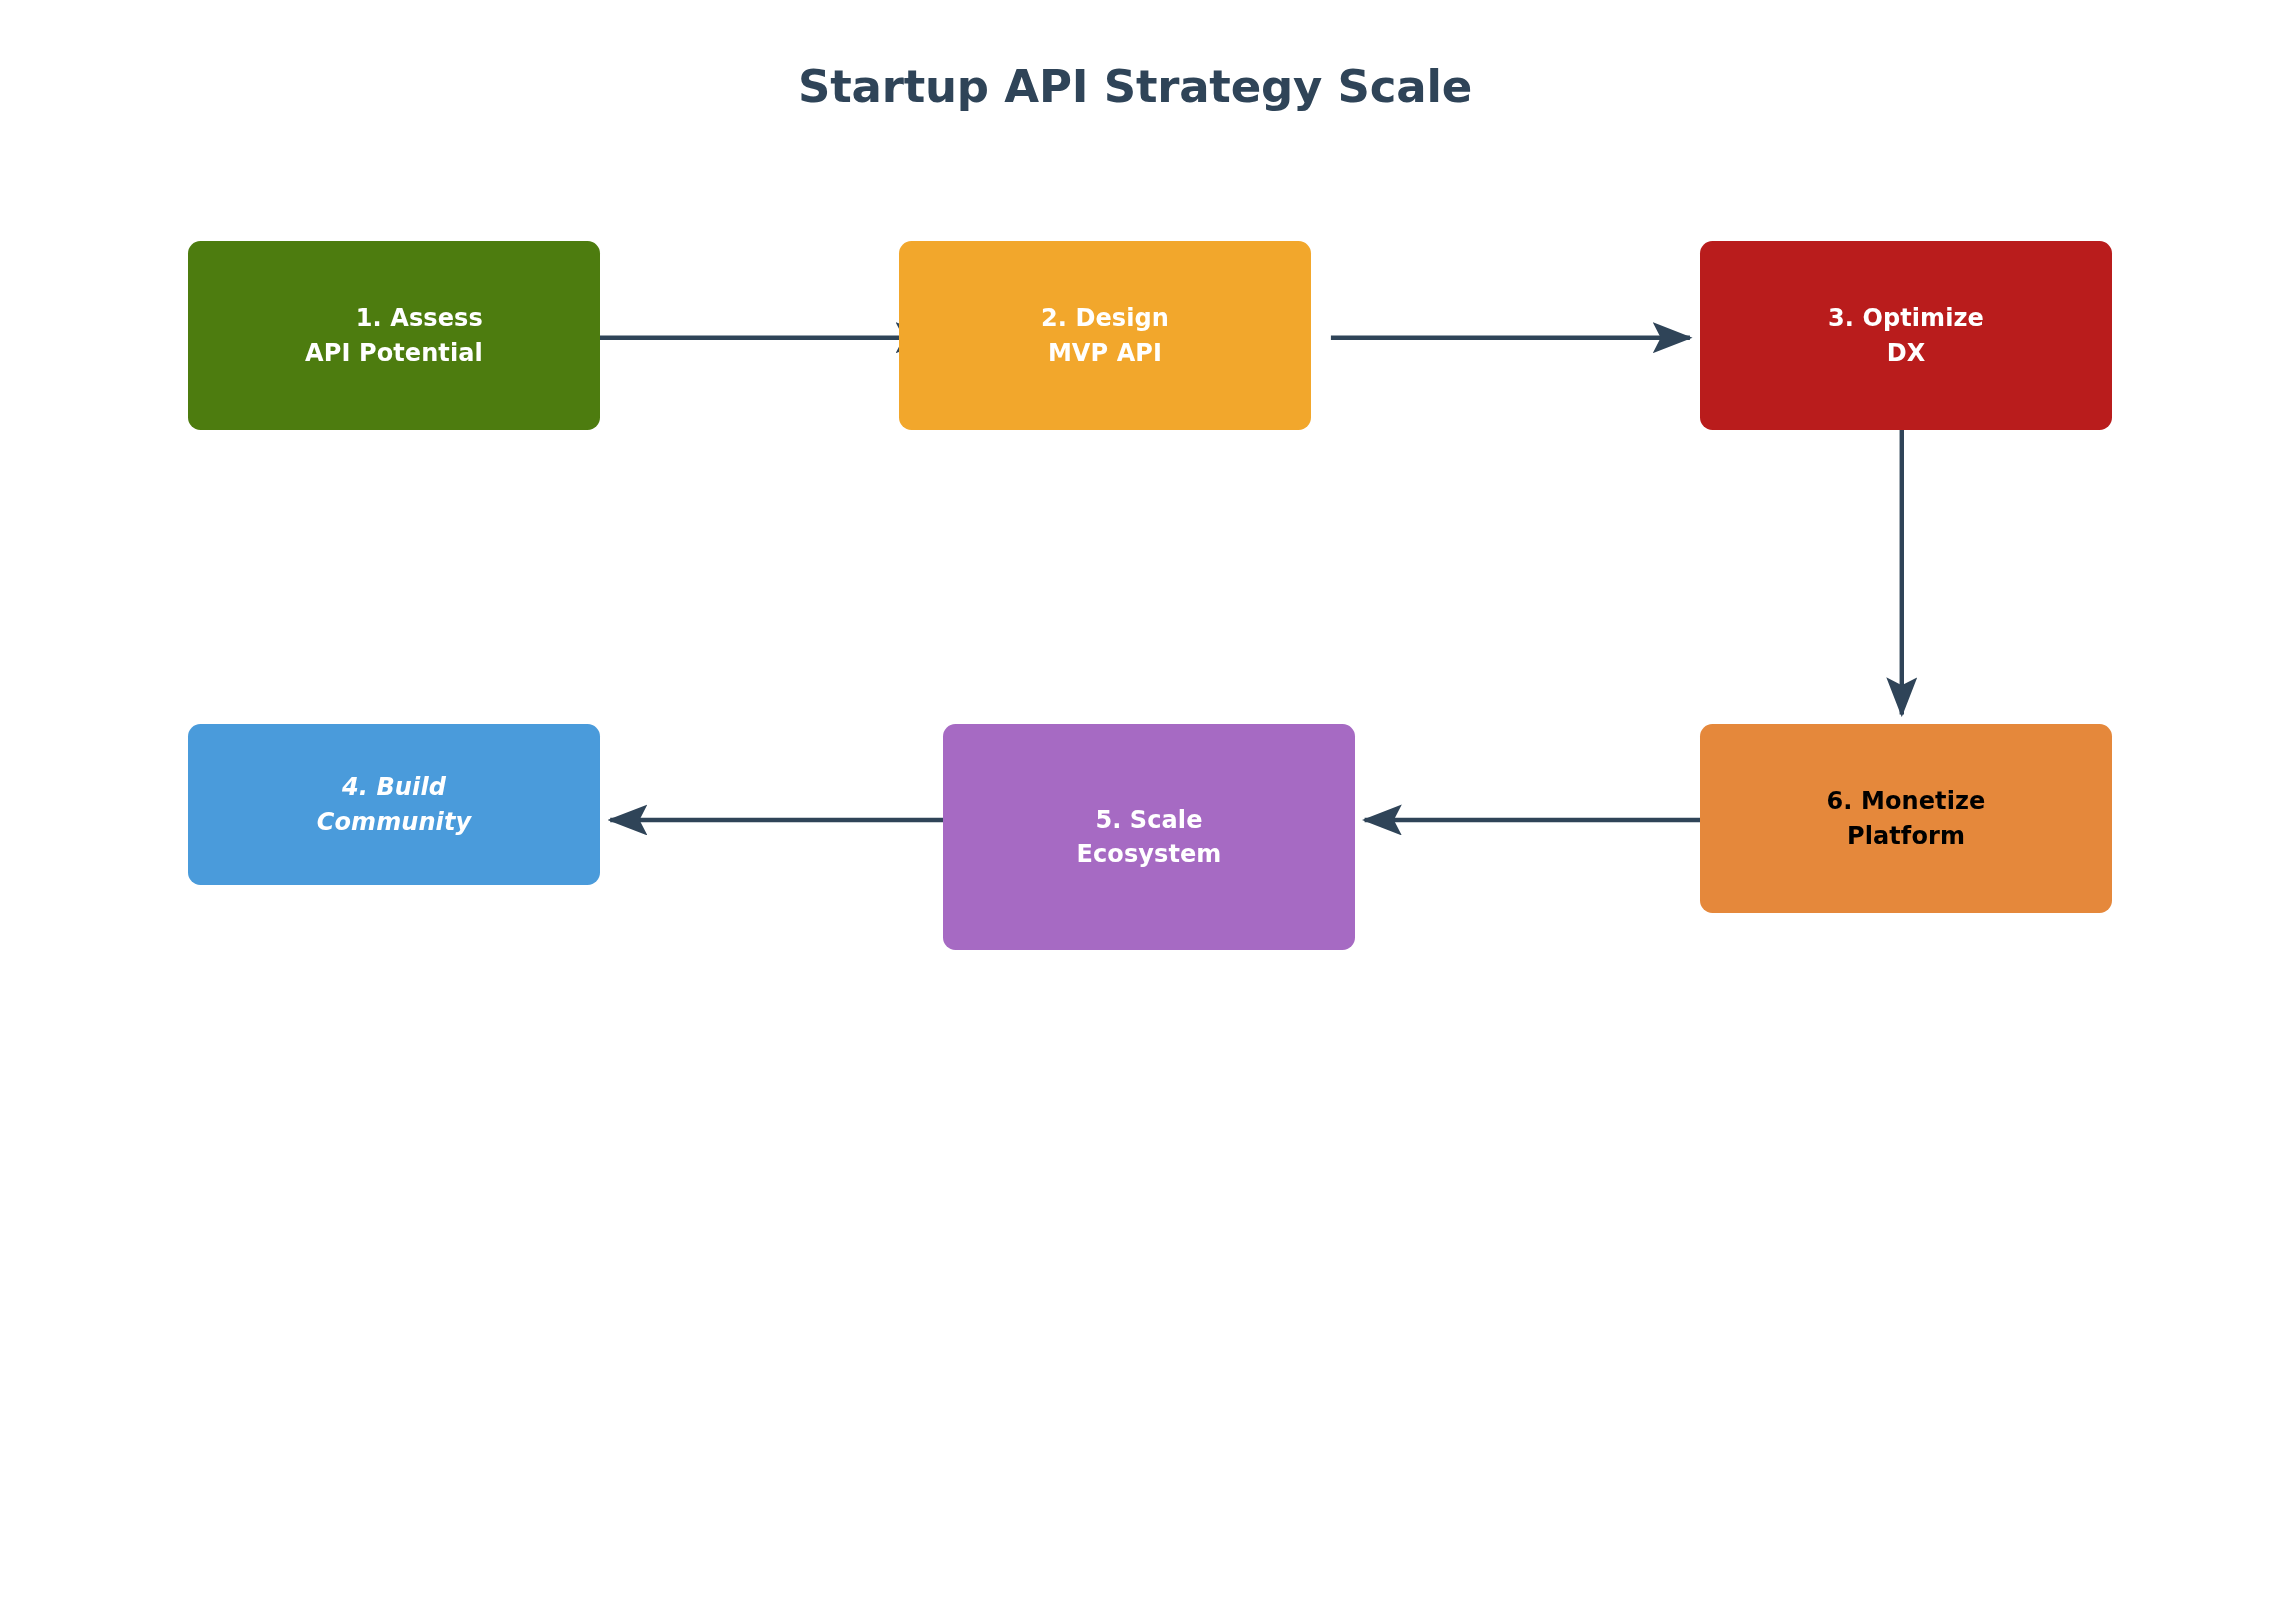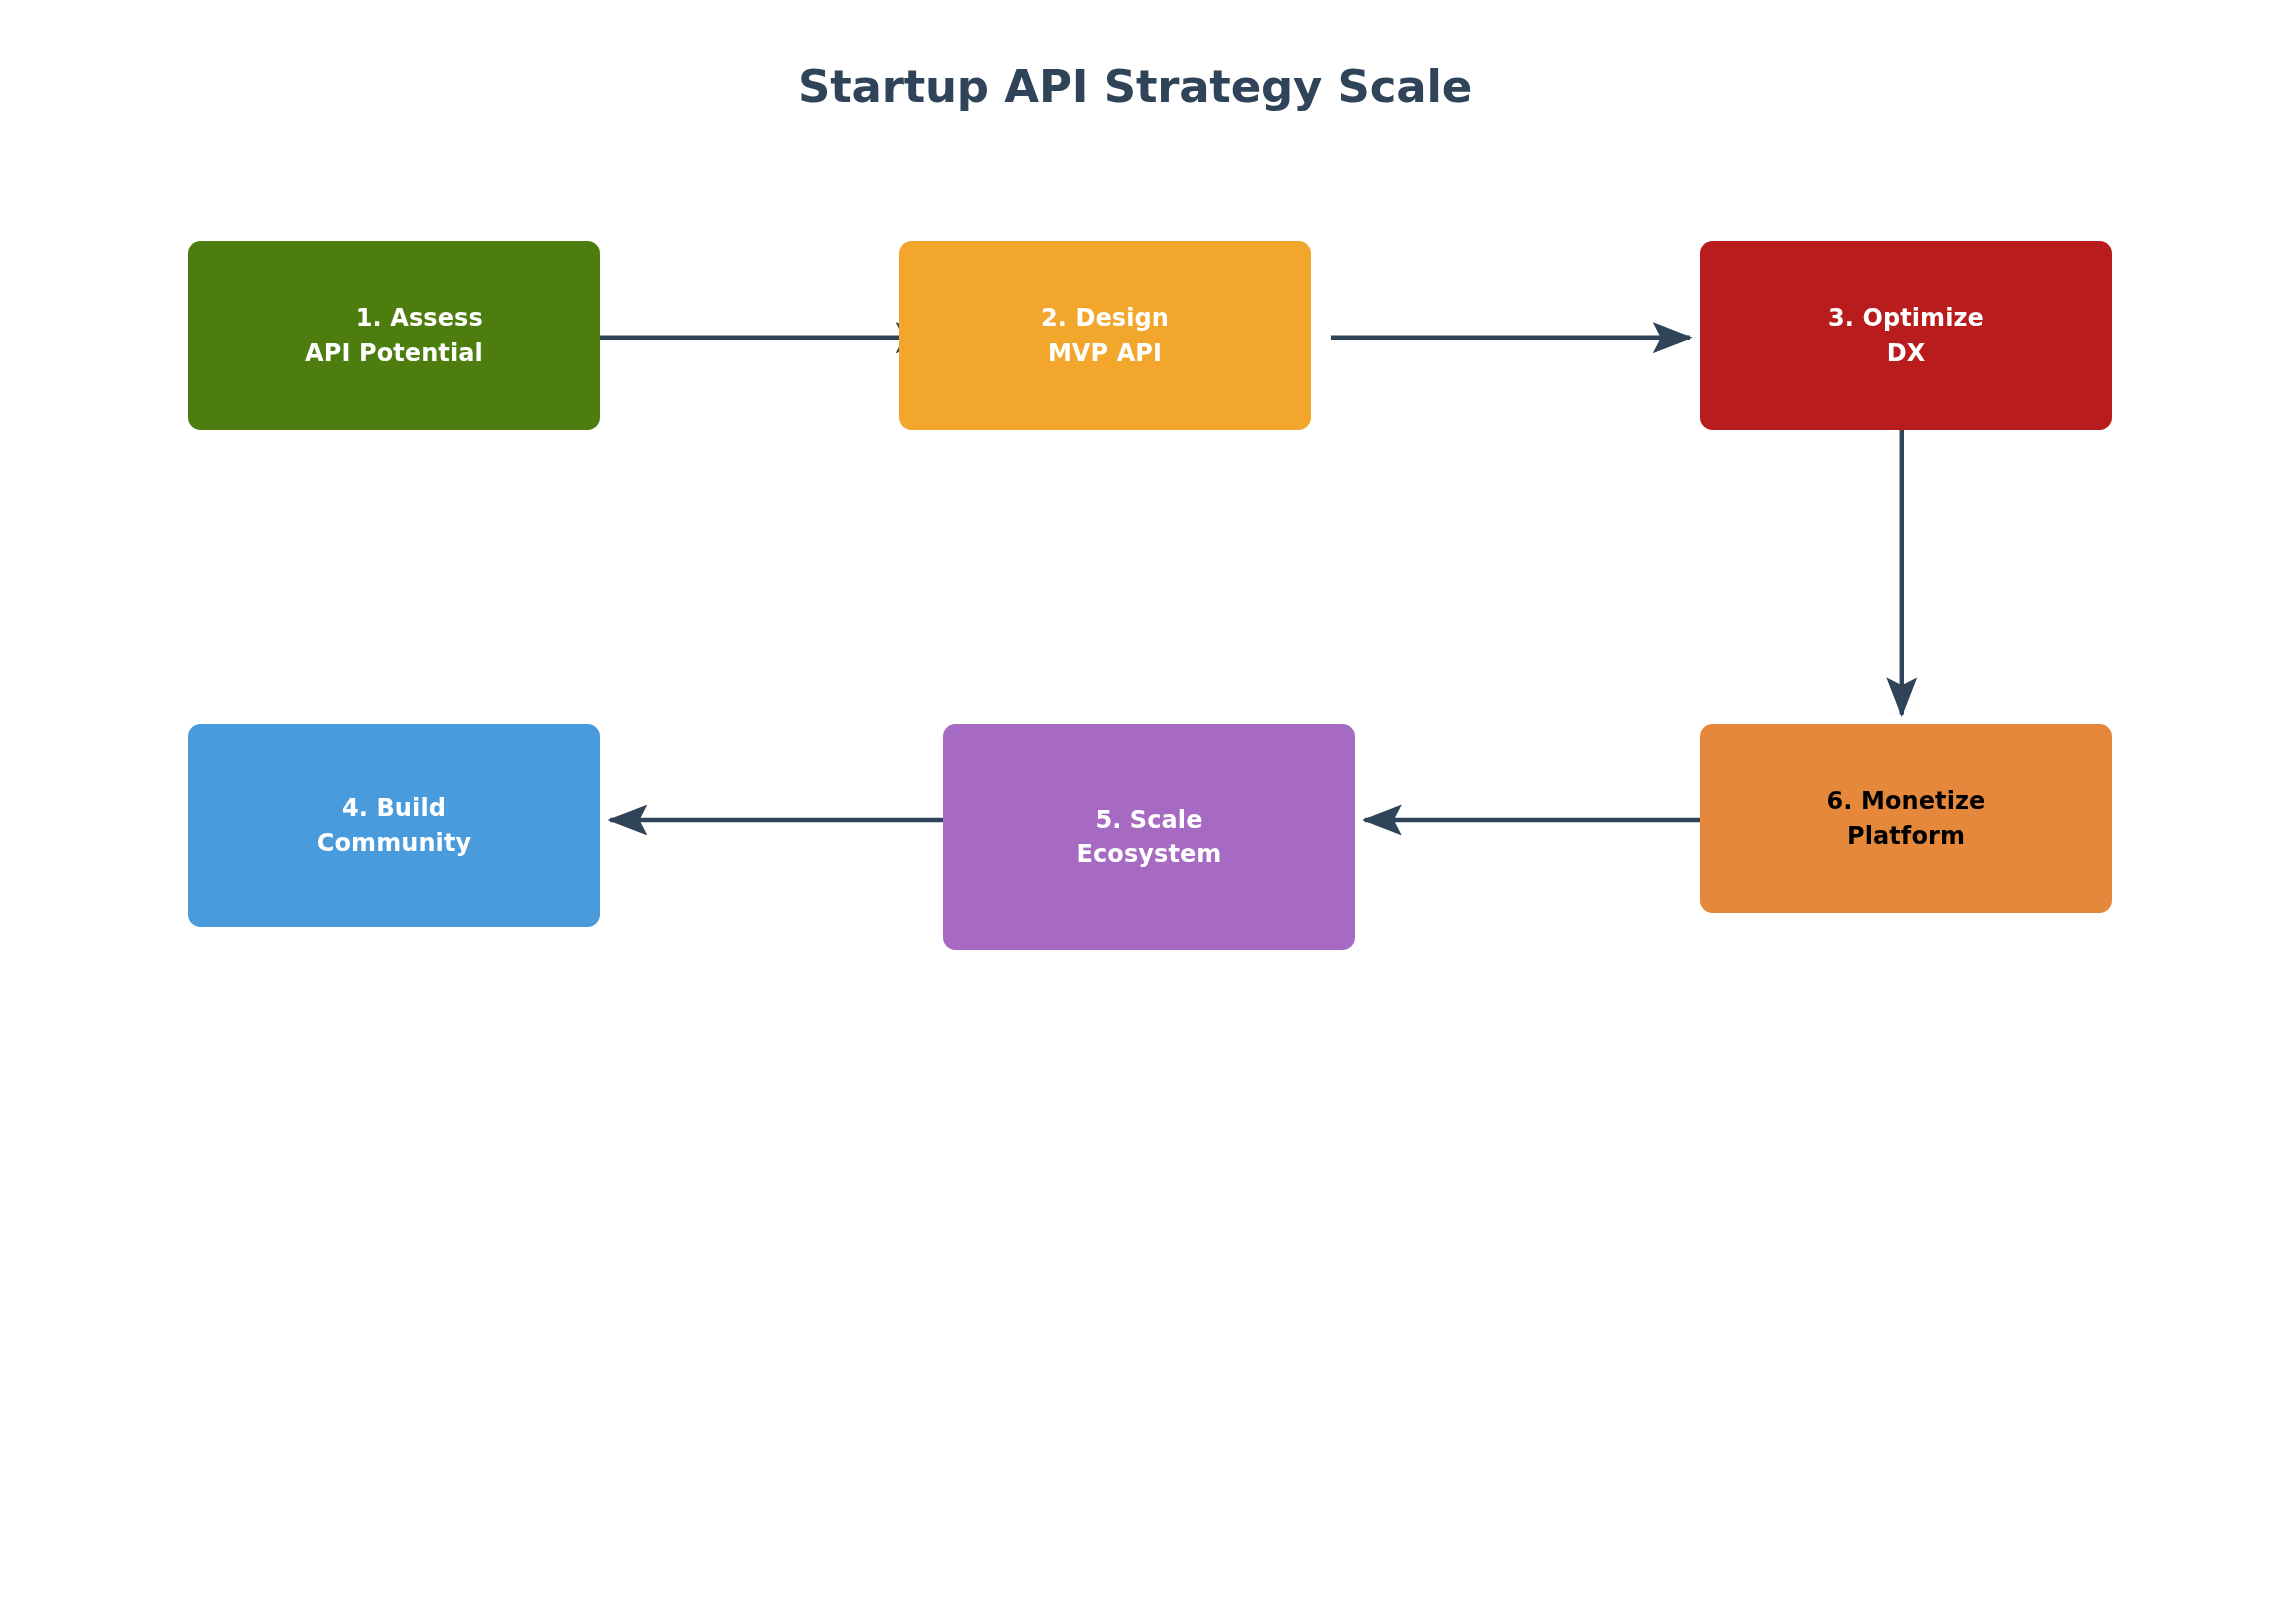--- a/index.html
+++ b/index.html
@@ -46,21 +46,21 @@
     font-weight: bold;
     line-height: 1.42;
     color: #ffffff;
     white-space: pre-line;
     letter-spacing: 0.1px;
   }
   
   #node-1 { left: 188px;  top: 241px;  width: 412px; height: 189px; }
   #node-2 { left: 899px; top: 241px;  width: 412px; height: 189px; }
   #node-3 { left: 1700px; top: 241px;  width: 412px; height: 189px; }
-  #node-4 { left: 188px;  top: 724px;  width: 412px; height: 203px; }
+  #node-4 { left: 188px;  top: 724px;  width: 412px; height: 161px; font-style: italic; }
   #node-5 { left: 943px; top: 724px;  width: 412px; height: 226px; }
   #node-6 { left: 1700px; top: 724px;  width: 412px; height: 189px; }
 
   
   #connectors {
     position: absolute;
     left: 0;
     top: 0;
     width: 2270px;
     height: 1616px;

